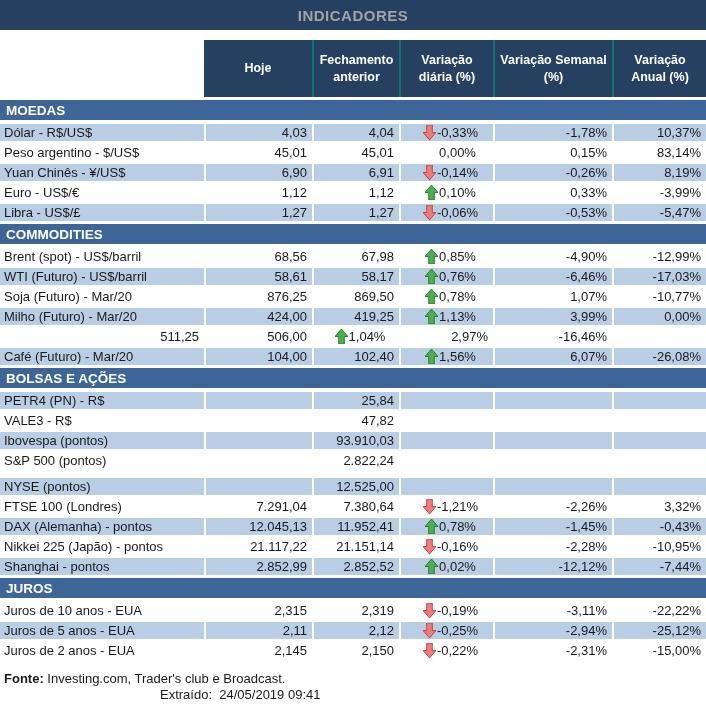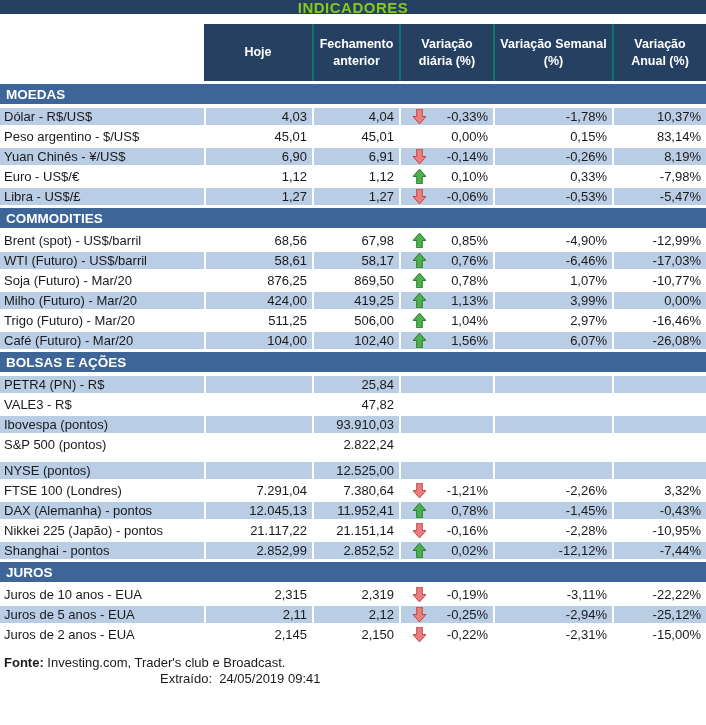--- a/index.html
+++ b/index.html
@@ -2,21 +2,21 @@
 <html><head>
 <meta charset="utf-8">
 <style>
   html,body { margin:0; padding:0; background:#ffffff; }
   .page {
     width:706px; height:725px; background:#ffffff; position:relative;
     font-family:"Liberation Sans", sans-serif; color:#1a1a1a; overflow:hidden;
     box-sizing:border-box;
   }
   .title-bar {
-    height:14px; background:#254061; color:#84cc16;
+    height:30px; background:#254061; color:#a3a3a3;
     font-weight:bold; font-size:15px; letter-spacing:0.5px;
     display:flex; align-items:center; justify-content:center;
   }
   .header-row {
     margin-top:10px;
     display:grid; grid-template-columns:204px 108px 87px 94px 119px 94px;
     height:57px;
     border-radius:13px;
   }
   .header-cell {
@@ -34,21 +34,21 @@
     display:grid; grid-template-columns:204px 108px 87px 94px 119px 94px;
     height:17px; margin-bottom:3px; font-size:13px;border-radius:8px;
   }
   .t-row .cell {
     display:flex; align-items:center; box-sizing:border-box;
     border-left:2px solid #ffffff; overflow:hidden; white-space:nowrap;
   }
   .t-row .cell:first-child { border-left:none; }
   .cell.lbl  { justify-content:flex-start; padding-left:4px; }
   .cell.num  { justify-content:flex-end; padding-right:5px; }
-  .cell.dia  { justify-content:space-between; padding-left:12px; padding-right:5px; }
+  .cell.dia  { justify-content:center; padding-left:12px; padding-right:5px; }
   .band  { background:#b9cde5; }
   .plain { background:#ffffff; }
   .spacer-row { height:6px; }
   .arrow-slot { display:flex; align-items:center; width:14px; height:15px; }
   .footer { margin-top:12px; font-size:13px; line-height:16px; }
   .footer .line1 { padding-left:4px; }
   .footer .line2 { padding-left:160px; }
   .bold { font-weight:bold; }
 </style>
 </head>
@@ -116,21 +116,21 @@
         <div class="cell num plain">1,12</div>
         <div class="cell dia plain">
           <span class="arrow-slot">
             <svg viewBox="0 0 14 16" width="13" height="15">
               <polygon points="7,0 14,8 10,8 10,16 4,16 4,8 0,8" fill="#4fae52" stroke="#1f7a1f" stroke-width="1"></polygon>
             </svg>
           </span>
           <span>0,10%</span>
         </div>
         <div class="cell num plain">0,33%</div>
-        <div class="cell num plain">-7,98%</div>
+        <div class="cell num plain">-3,99%</div>
       </div>
       <div class="t-row">
         <div class="cell lbl band">Libra - US$/£</div>
         <div class="cell num band">1,27</div>
         <div class="cell num band">1,27</div>
         <div class="cell dia band">
           <span class="arrow-slot">
             <svg viewBox="0 0 14 16" width="13" height="15">
               <polygon points="4,0 10,0 10,8 14,8 7,16 0,8 4,8" fill="#ed7d7d" stroke="#b94040" stroke-width="1"></polygon>
             </svg>
@@ -195,21 +195,20 @@
             <svg viewBox="0 0 14 16" width="13" height="15">
               <polygon points="7,0 14,8 10,8 10,16 4,16 4,8 0,8" fill="#4fae52" stroke="#1f7a1f" stroke-width="1"></polygon>
             </svg>
           </span>
           <span>1,13%</span>
         </div>
         <div class="cell num band">3,99%</div>
         <div class="cell num band">0,00%</div>
       </div>
       <div class="t-row">
-        <div class="cell lbl plain">Trigo (Futuro) - Mar/20</div>
         <div class="cell num plain">511,25</div>
         <div class="cell num plain">506,00</div>
         <div class="cell dia plain">
           <span class="arrow-slot">
             <svg viewBox="0 0 14 16" width="13" height="15">
               <polygon points="7,0 14,8 10,8 10,16 4,16 4,8 0,8" fill="#4fae52" stroke="#1f7a1f" stroke-width="1"></polygon>
             </svg>
           </span>
           <span>1,04%</span>
         </div>

